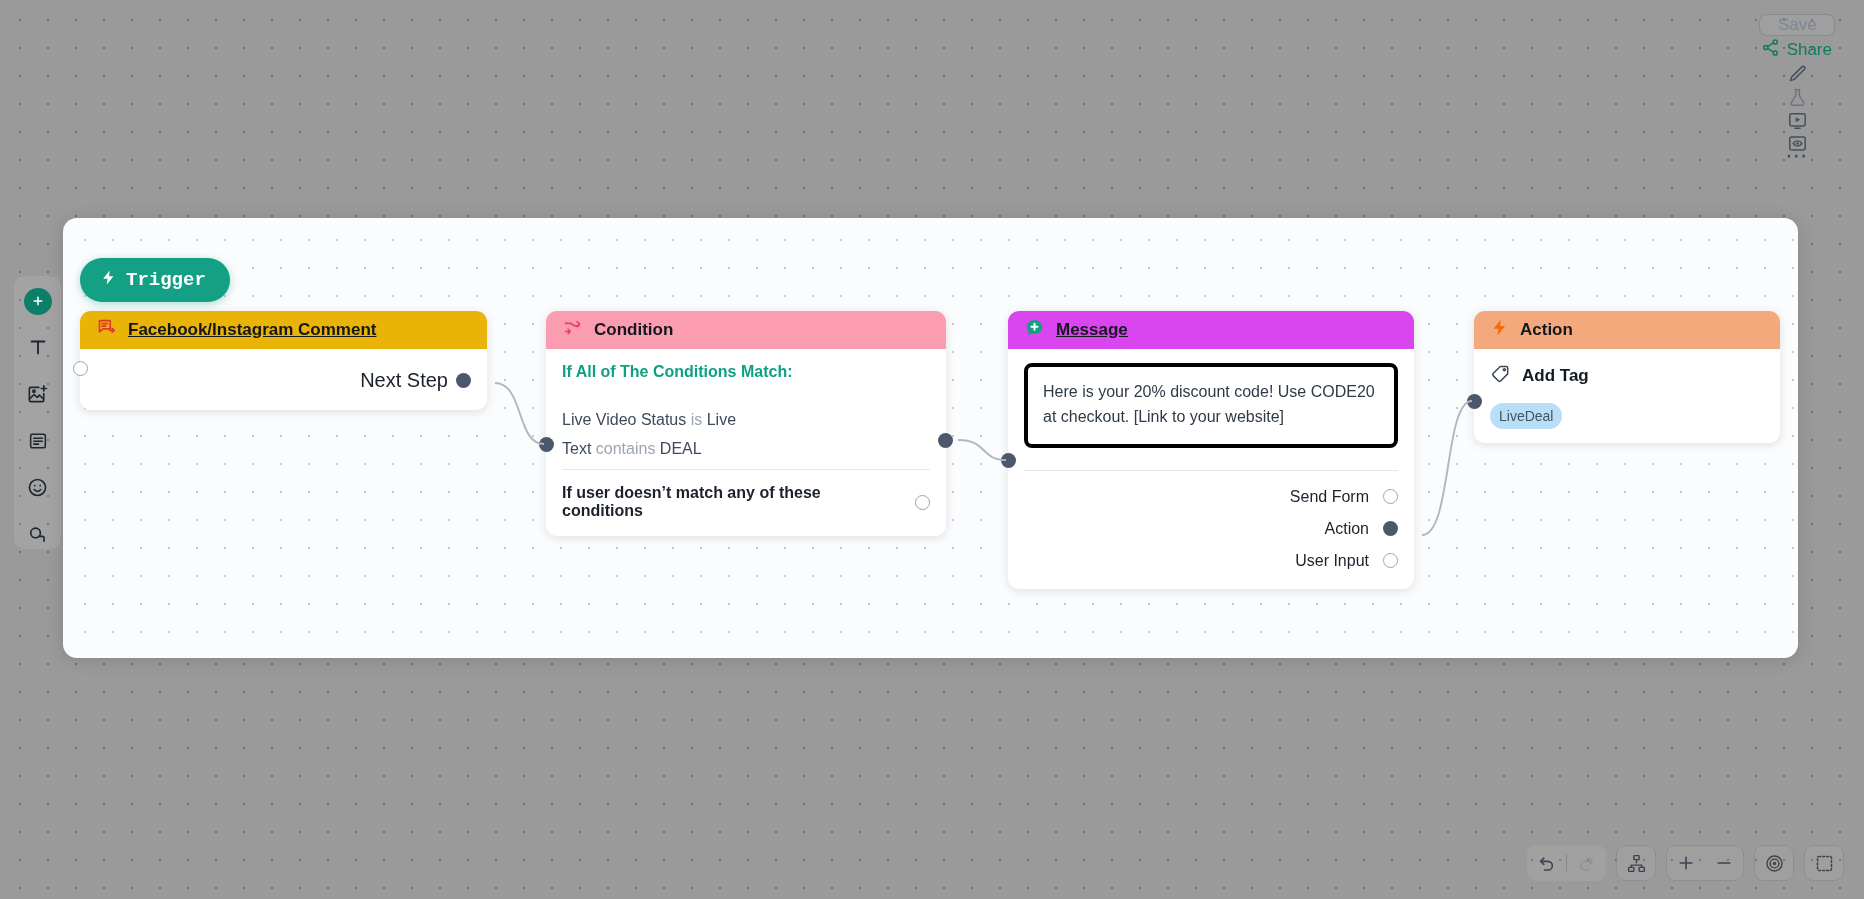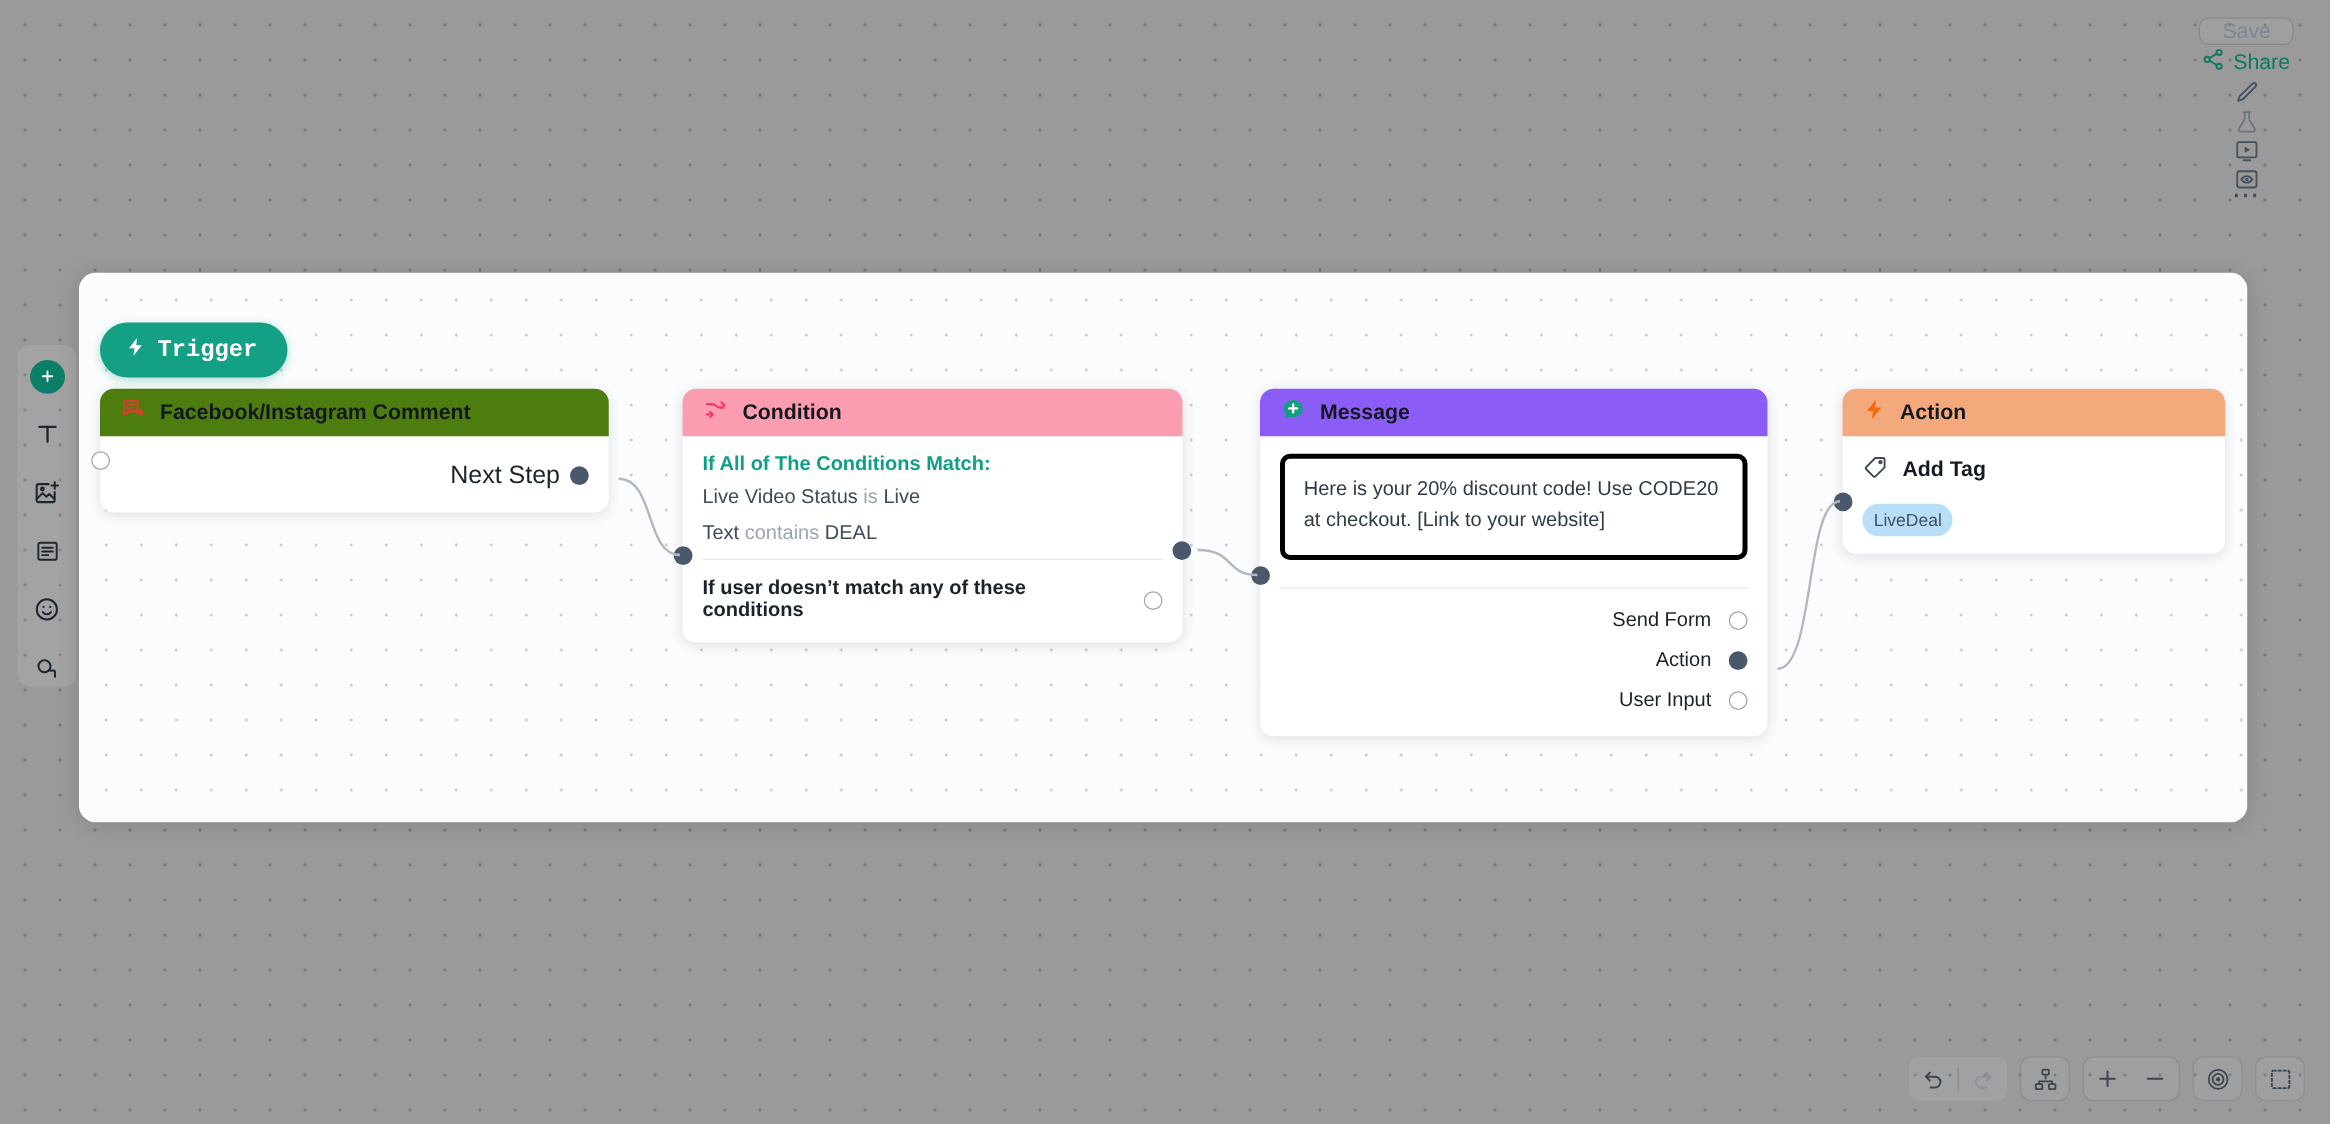--- a/index.html
+++ b/index.html
@@ -112,43 +112,43 @@
     background: #14a085; color: #fff;
     font-size: 19px; font-weight: bold;
     border-radius: 23px;
     box-shadow: 0 2px 8px rgba(20,160,133,.35);
     z-index: 25;
     font-family: Liberation Mono, monospace;
   }
 
   
   #node-trigger { left: 80px; top: 311px; width: 407px; }
-  #node-trigger .node-head { background: #4d7c0f; }
+  #node-trigger .node-head { background: #eab308; text-decoration: underline; }
   #node-trigger .node-body { height: 61px; padding: 0; position: relative; }
   .nextstep-row {
     position: absolute; right: 16px; top: 20px;
     display: flex; align-items: center; gap: 8px;
     font-size: 20px; color: #1b222c;
   }
 
   
   #node-condition { left: 546px; top: 311px; width: 400px; }
   #node-condition .node-head { background: #fb9cb0; }
-  .cond-title { color: #0f9f85; font-size: 16px; font-weight: bold; margin-bottom: 8px; }
+  .cond-title { color: #0f9f85; font-size: 16px; font-weight: bold; margin-bottom: 30px; }
   .cond-line { font-size: 16px; color: #3d4a5c; margin-bottom: 11px; }
   .cond-line .op { color: #9aa4b2; }
   .cond-sep { border-top: 1px solid #e3e7ec; margin: 10px 0 0 0; }
   .cond-else {
     display: flex; align-items: center; justify-content: flex-end; gap: 16px;
     padding: 14px 0 2px 0; font-size: 16px; color: #1b222c; font-weight: bold;
   }
 
   
   #node-message { left: 1008px; top: 311px; width: 406px; }
-  #node-message .node-head { background: #8b5cf6; }
+  #node-message .node-head { background: #d946ef; text-decoration: underline; }
   .msg-box {
     border: 4px solid #000000; border-radius: 8px;
     padding: 13px 15px 14px 15px;
     font-size: 16px; line-height: 1.55; color: #2f3a48;
   }
   .msg-sep { border-top: 1px solid #e3e7ec; margin: 22px 0 0 0; }
   .out-row {
     display: flex; align-items: center; justify-content: flex-end; gap: 14px;
     font-size: 16px; color: #1b222c; height: 28px; margin-top: 4px;
   }

